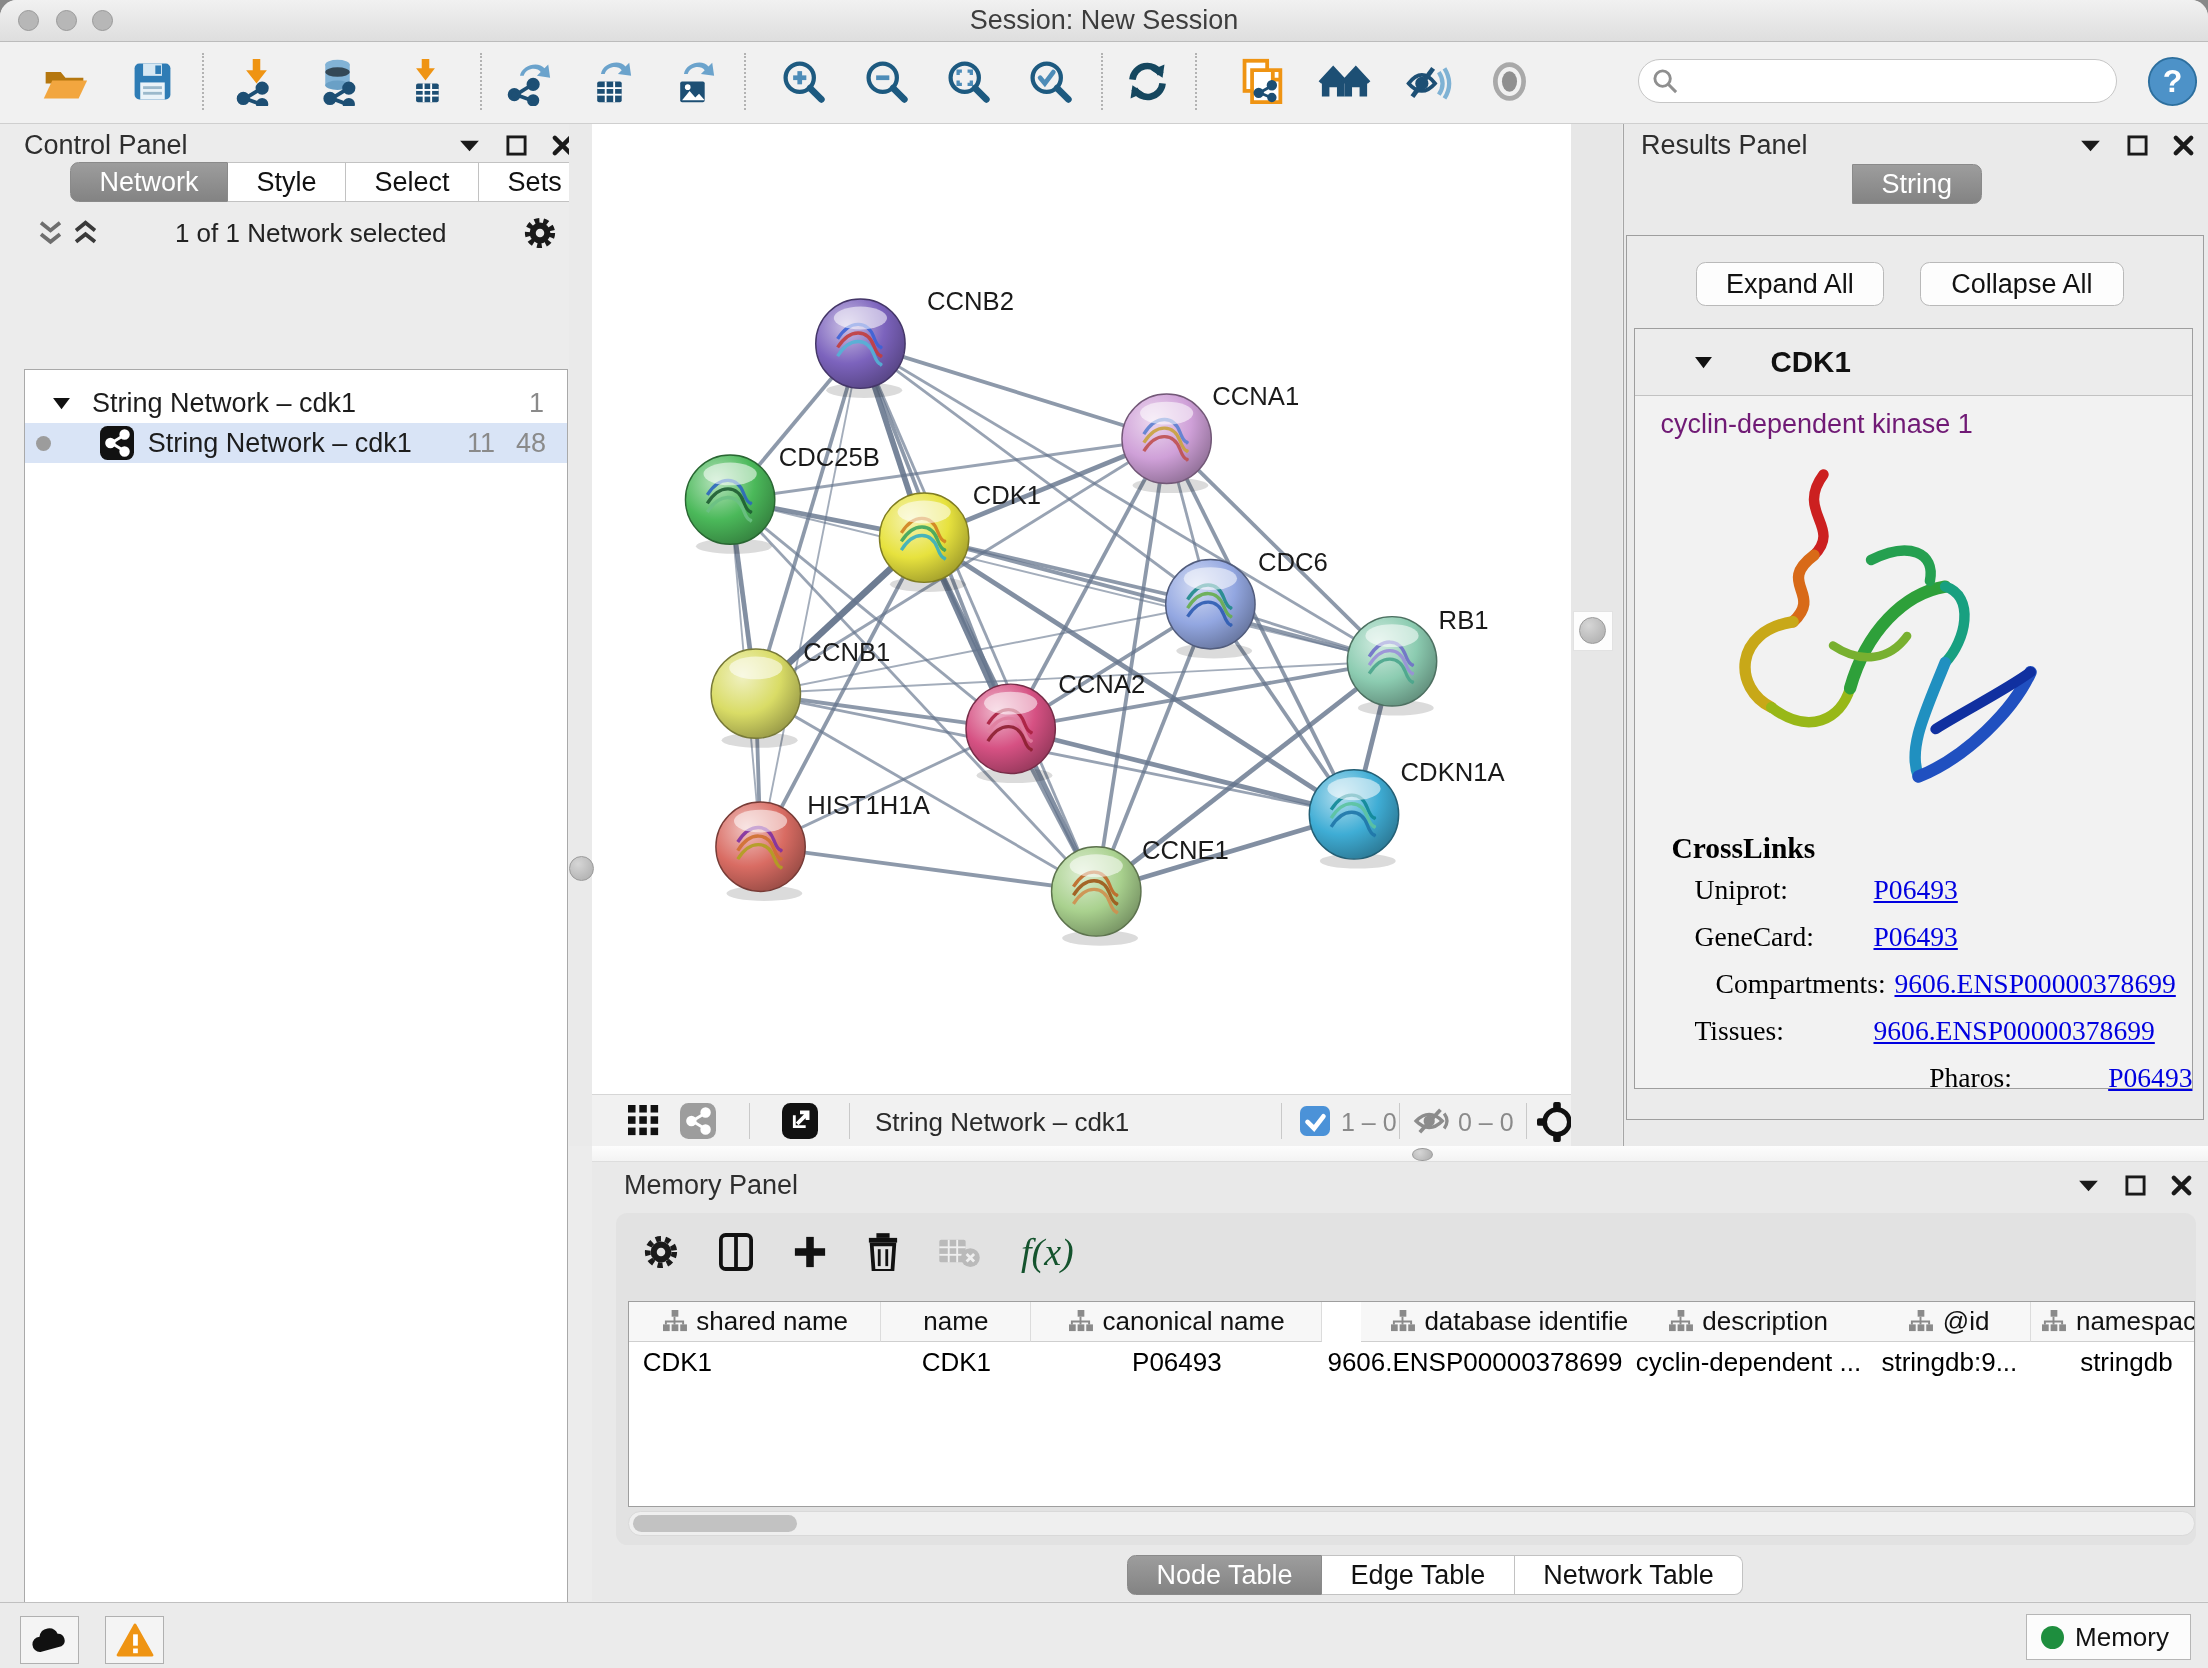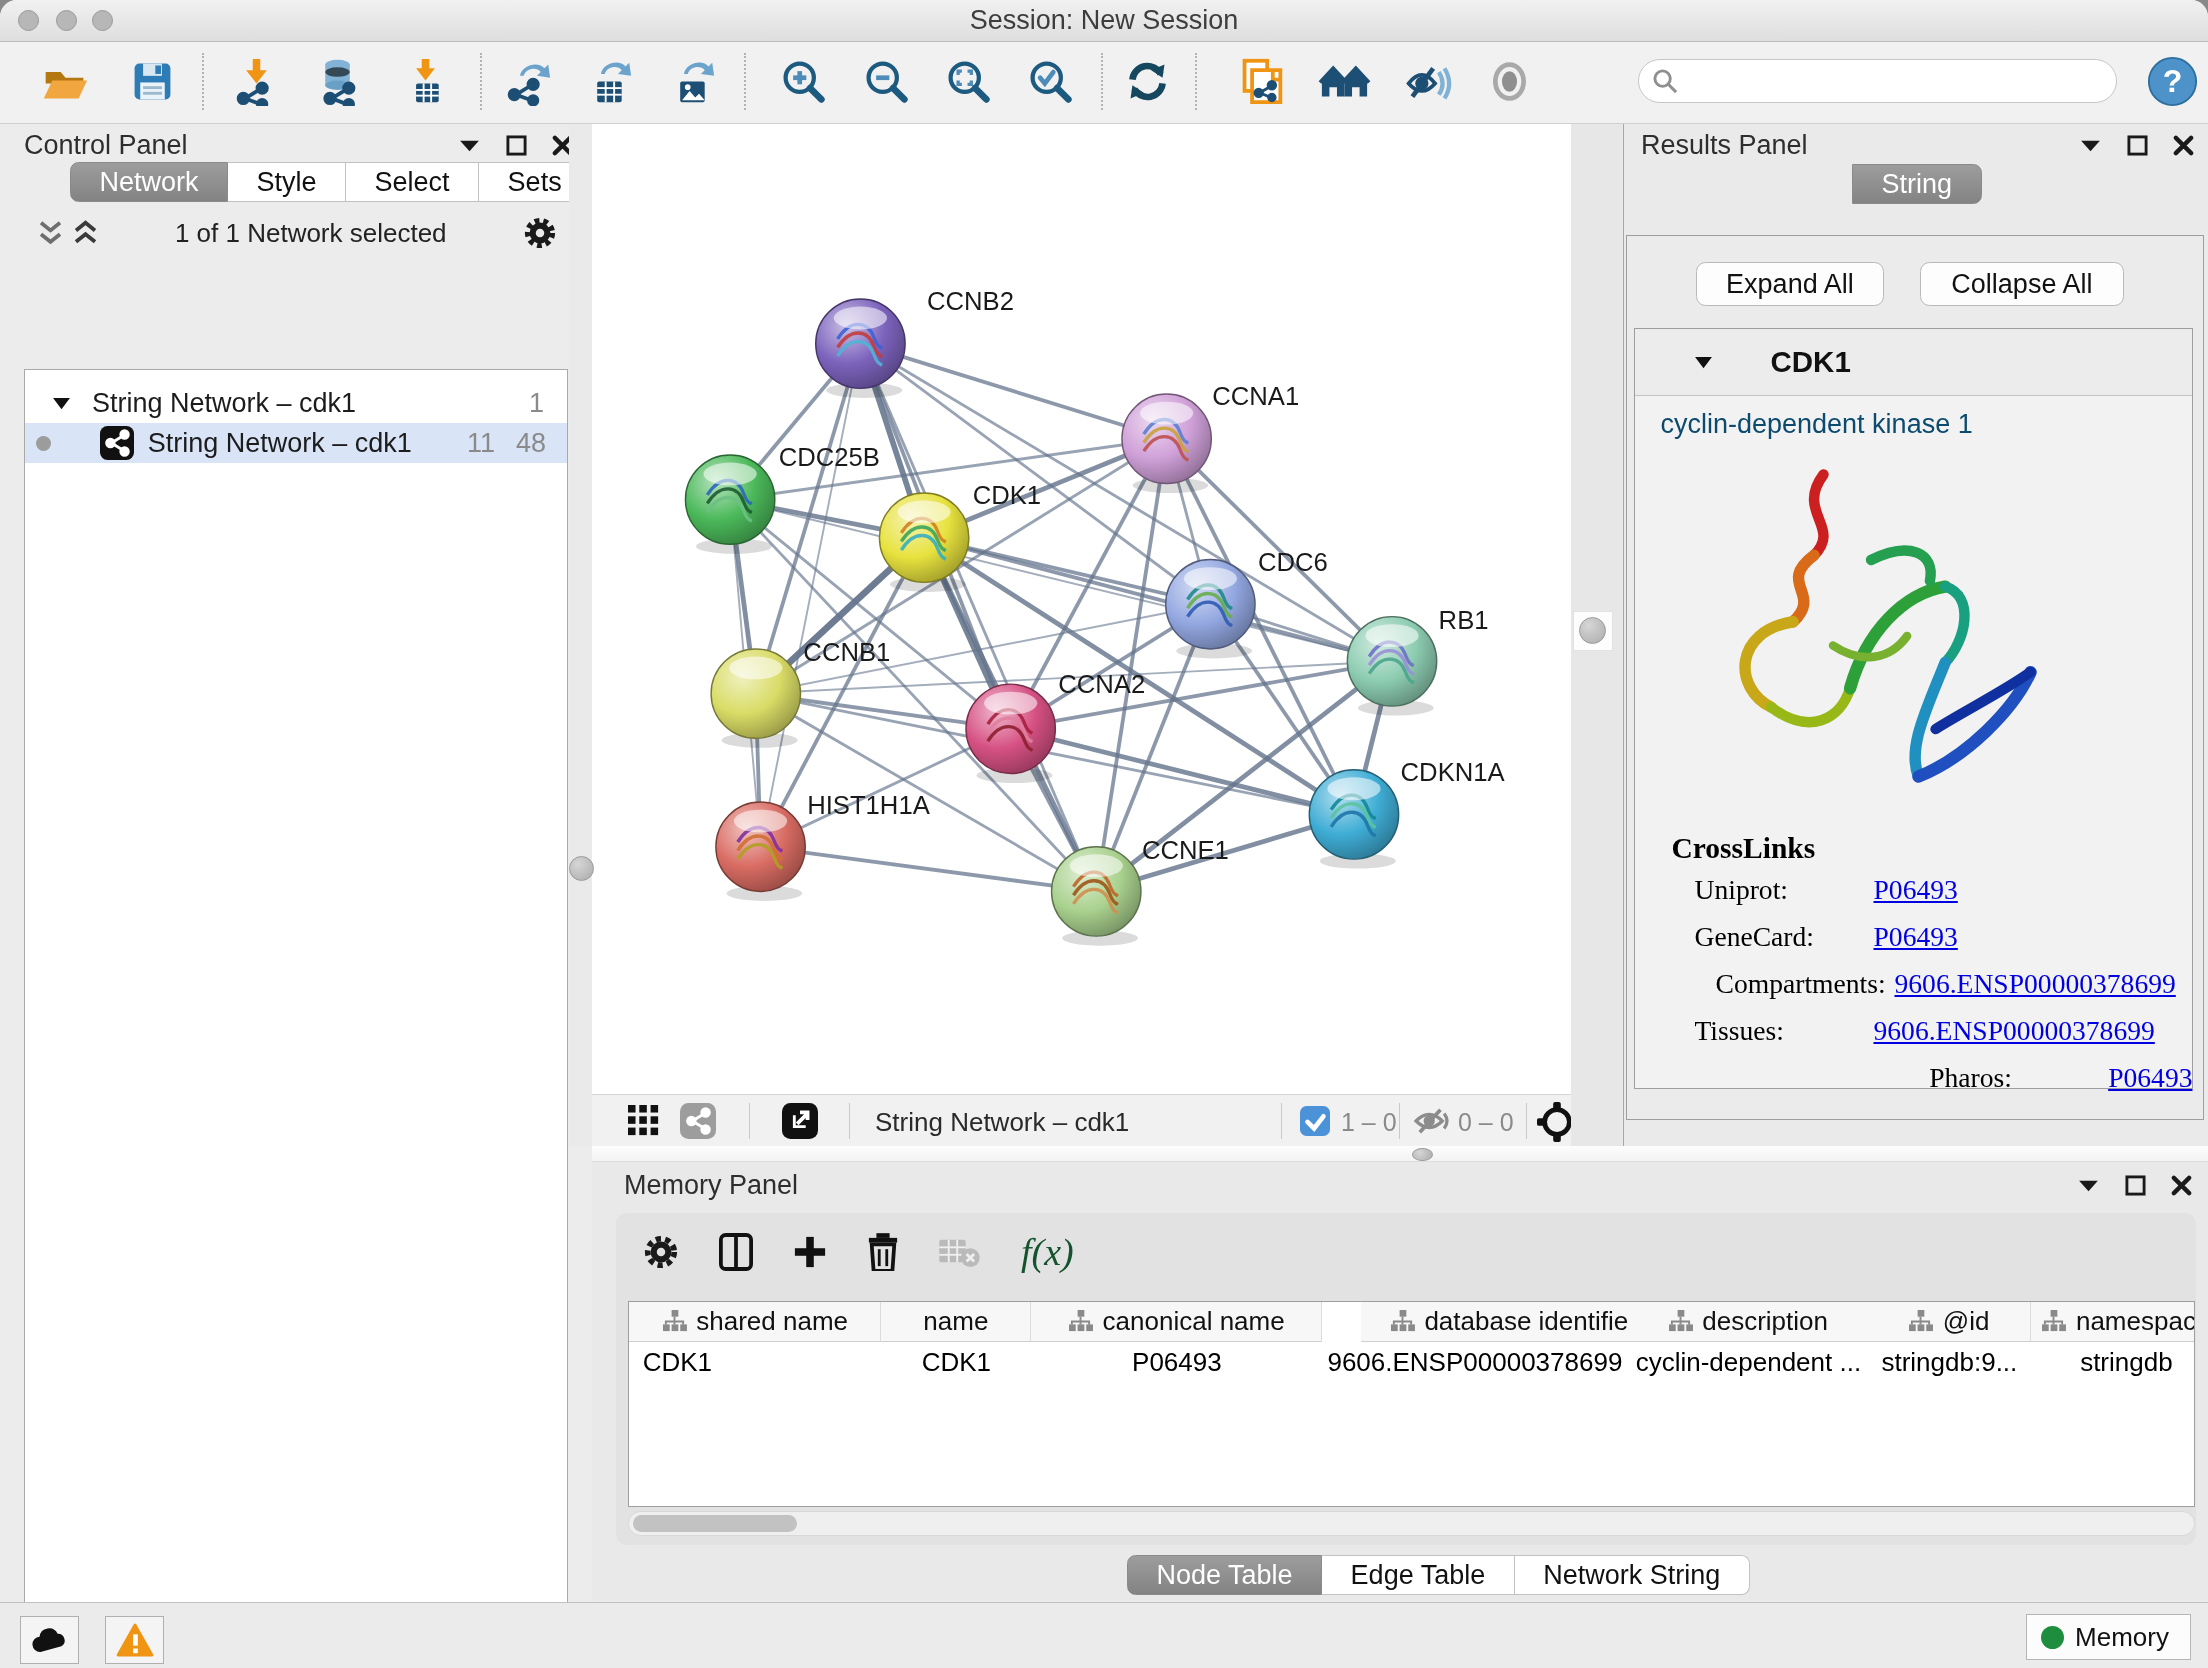--- a/index.html
+++ b/index.html
@@ -639,21 +639,21 @@
     <div id="res-outer">
       <div class="btn abs" style="left:69px;top:26px;width:188px;height:44px">Expand All</div>
       <div class="btn abs" style="left:293px;top:26px;width:204px;height:44px">Collapse All</div>
       <div id="res-inner">
         <div id="cdk1-row">
           <svg width="19" height="15" style="margin-left:59px" viewBox="0 0 20 16">
               <path d="M1 2h18l-9 12z" fill="#111"></path>
             </svg>
           <span style="margin-left:57px;font-size:29.5px;font-weight:bold;color:#111">CDK1</span>
         </div>
-        <div style="padding:13.3px 0 0 25px;font-size:27px;color:#0c4a6e">cyclin-dependent kinase 1</div>
+        <div style="padding:13.3px 0 0 25px;font-size:27px;color:#701a75">cyclin-dependent kinase 1</div>
         <svg width="380" height="380" style="margin:5.7px 0 0 46px" viewBox="0 0 400 400">
           <g fill="none" stroke-linecap="round">
             <path d="M150 30 C120 70,170 85,140 115" stroke="#cc2020" stroke-width="11"></path>
             <path d="M140 115 C100 145,150 155,118 185" stroke="#d86a18" stroke-width="12"></path>
             <path d="M118 185 C55 195,55 255,95 275" stroke="#c8a818" stroke-width="12"></path>
             <path d="M95 275 C135 305,168 288,178 255" stroke="#98b818" stroke-width="11"></path>
             <path d="M178 255 C195 195,235 155,278 148" stroke="#2ea03a" stroke-width="13"></path>
             <path d="M200 120 C240 100,268 112,262 142" stroke="#25a050" stroke-width="11"></path>
             <path d="M278 148 C310 158,300 205,278 228" stroke="#18a080" stroke-width="11"></path>
             <path d="M278 228 C258 278,238 318,250 348" stroke="#2090c0" stroke-width="12"></path>
@@ -835,21 +835,21 @@
           <div class="dcell" style="left: 1238px; width: 164px;">stringdb:9...</div>
           <div class="dcell" style="left: 1402px; width: 190px;">stringdb</div>
         </div>
       <div id="hscroll">
         <div id="hthumb"></div>
       </div>
     </div>
     <div class="seg abs" style="left:535px;top:393px" id="table-tabs">
         <span class="tab active">Node Table</span>
         <span class="tab">Edge Table</span>
-        <span class="tab">Network String</span>
+        <span class="tab">Network Table</span>
       </div>
   </div>
 
   <div id="statusbar" class="abs">
     <div class="sq-btn" style="left:20px">
       <svg width="38" height="27" viewBox="0 0 40 28">
           <path d="M10 26 a8 8 0 0 1 -1-16 a10 10 0 0 1 19-3 a7 7 0 0 1 4 13z" fill="#111"></path>
         </svg>
     </div>
     <div class="sq-btn" style="left:105px">

